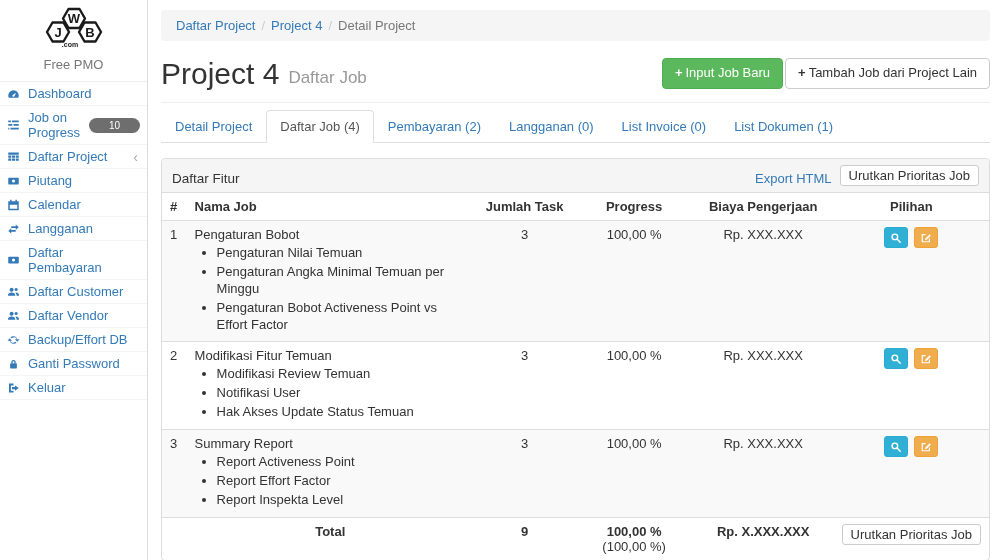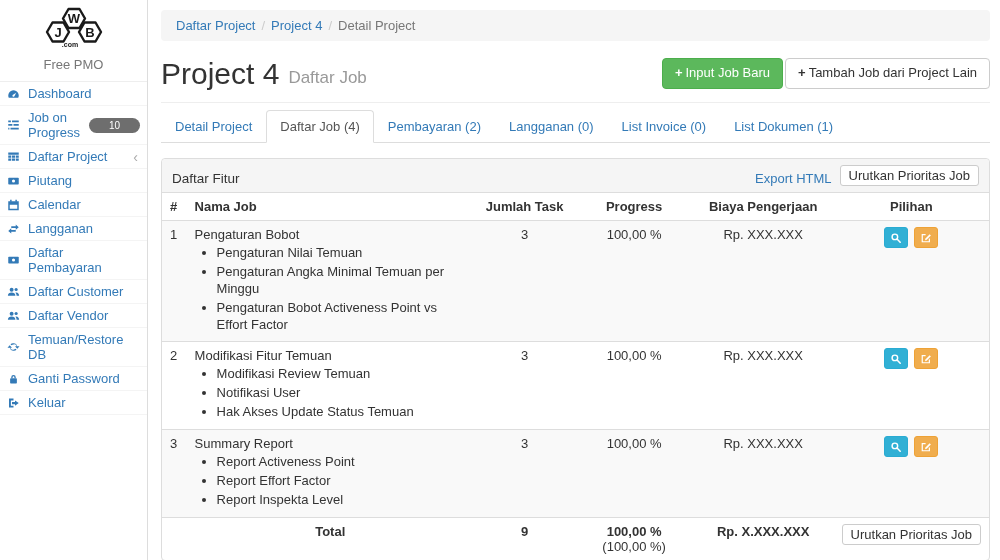--- a/index.html
+++ b/index.html
@@ -173,21 +173,21 @@
           </svg>
       </span>
       <span>Daftar Vendor</span>
     </li>
     <li>
       <span class="micon">
         <svg viewBox="0 0 16 16">
             <path d="M8 3a5 5 0 0 1 4.9 4H16l-2.9 3.4L10 7h2.3A3.5 3.5 0 0 0 8 4.5c-1 0-1.9.4-2.7 1L4 4.2A5.4 5.4 0 0 1 8 3zM8 13a5 5 0 0 1-4.9-4H0l2.9-3.4L6 9H3.7A3.5 3.5 0 0 0 8 11.5c1 0 2-.4 2.7-1.1L12 11.8A5.4 5.4 0 0 1 8 13z"></path>
           </svg>
       </span>
-      <span>Temuan/Restore DB</span>
+      <span>Backup/Effort DB</span>
     </li>
     <li>
       <span class="micon">
         <svg viewBox="0 0 16 16">
             <path d="M5 7V5.5a3 3 0 0 1 6 0V7H9.2V5.5a1.2 1.2 0 0 0-2.4 0V7z"></path>
             <rect x="3.5" y="7" width="9" height="7" rx="1"></rect>
           </svg>
       </span>
       <span>Ganti Password</span>
     </li>

